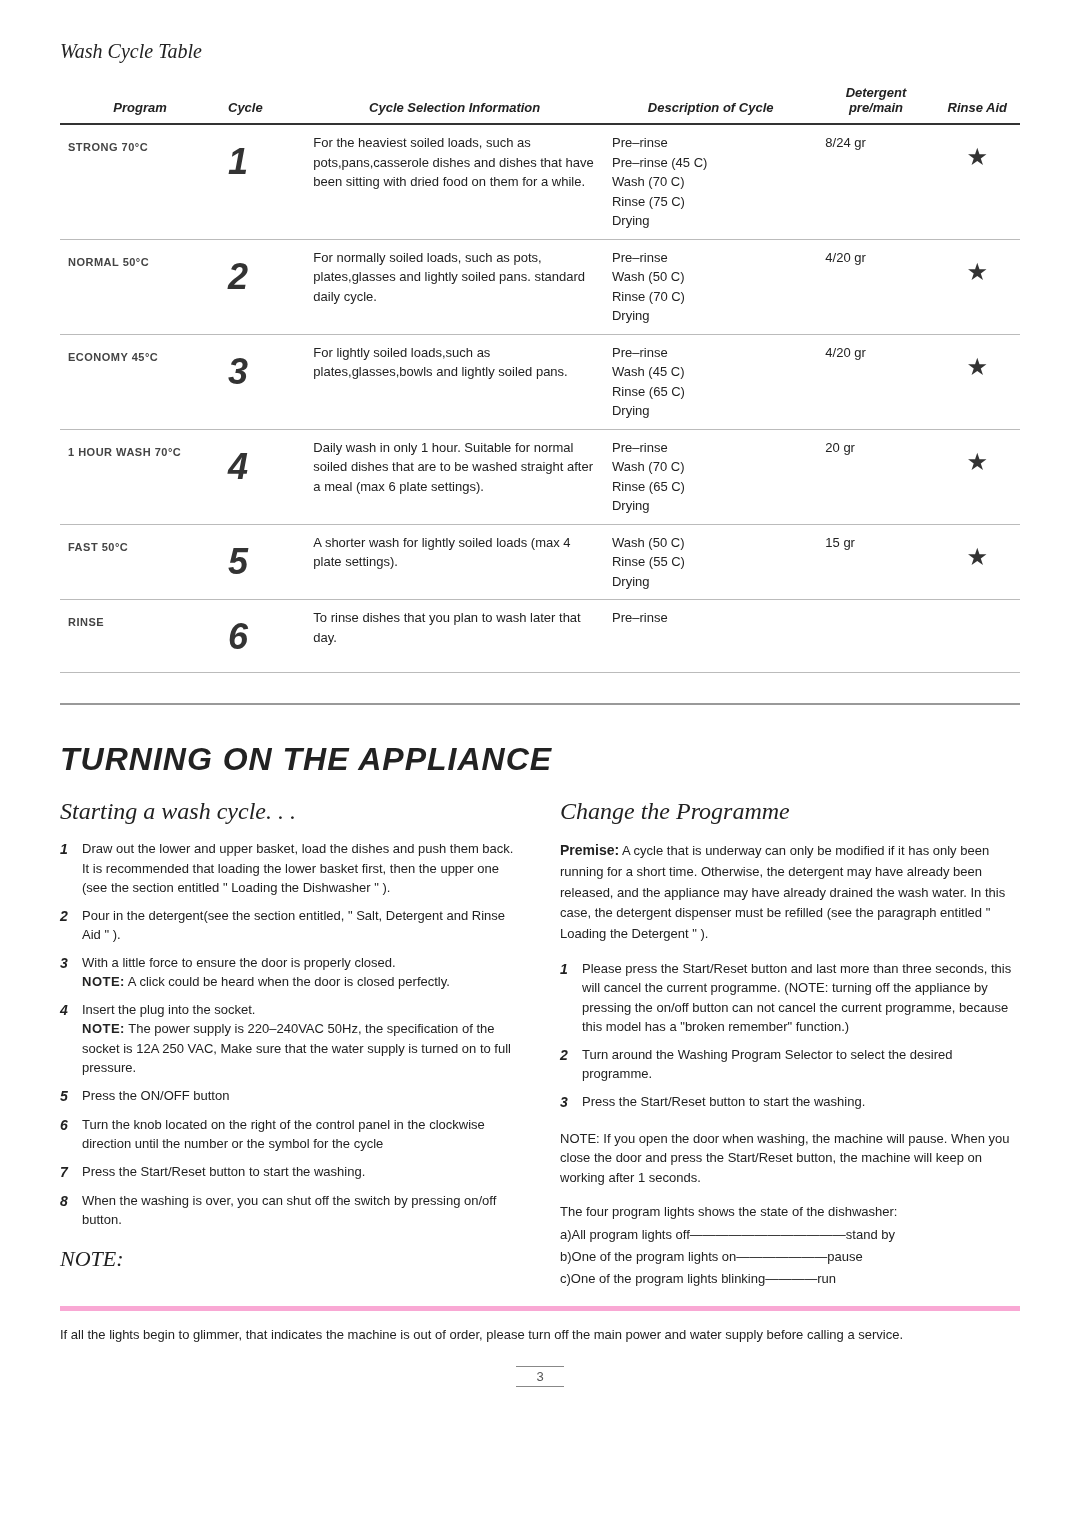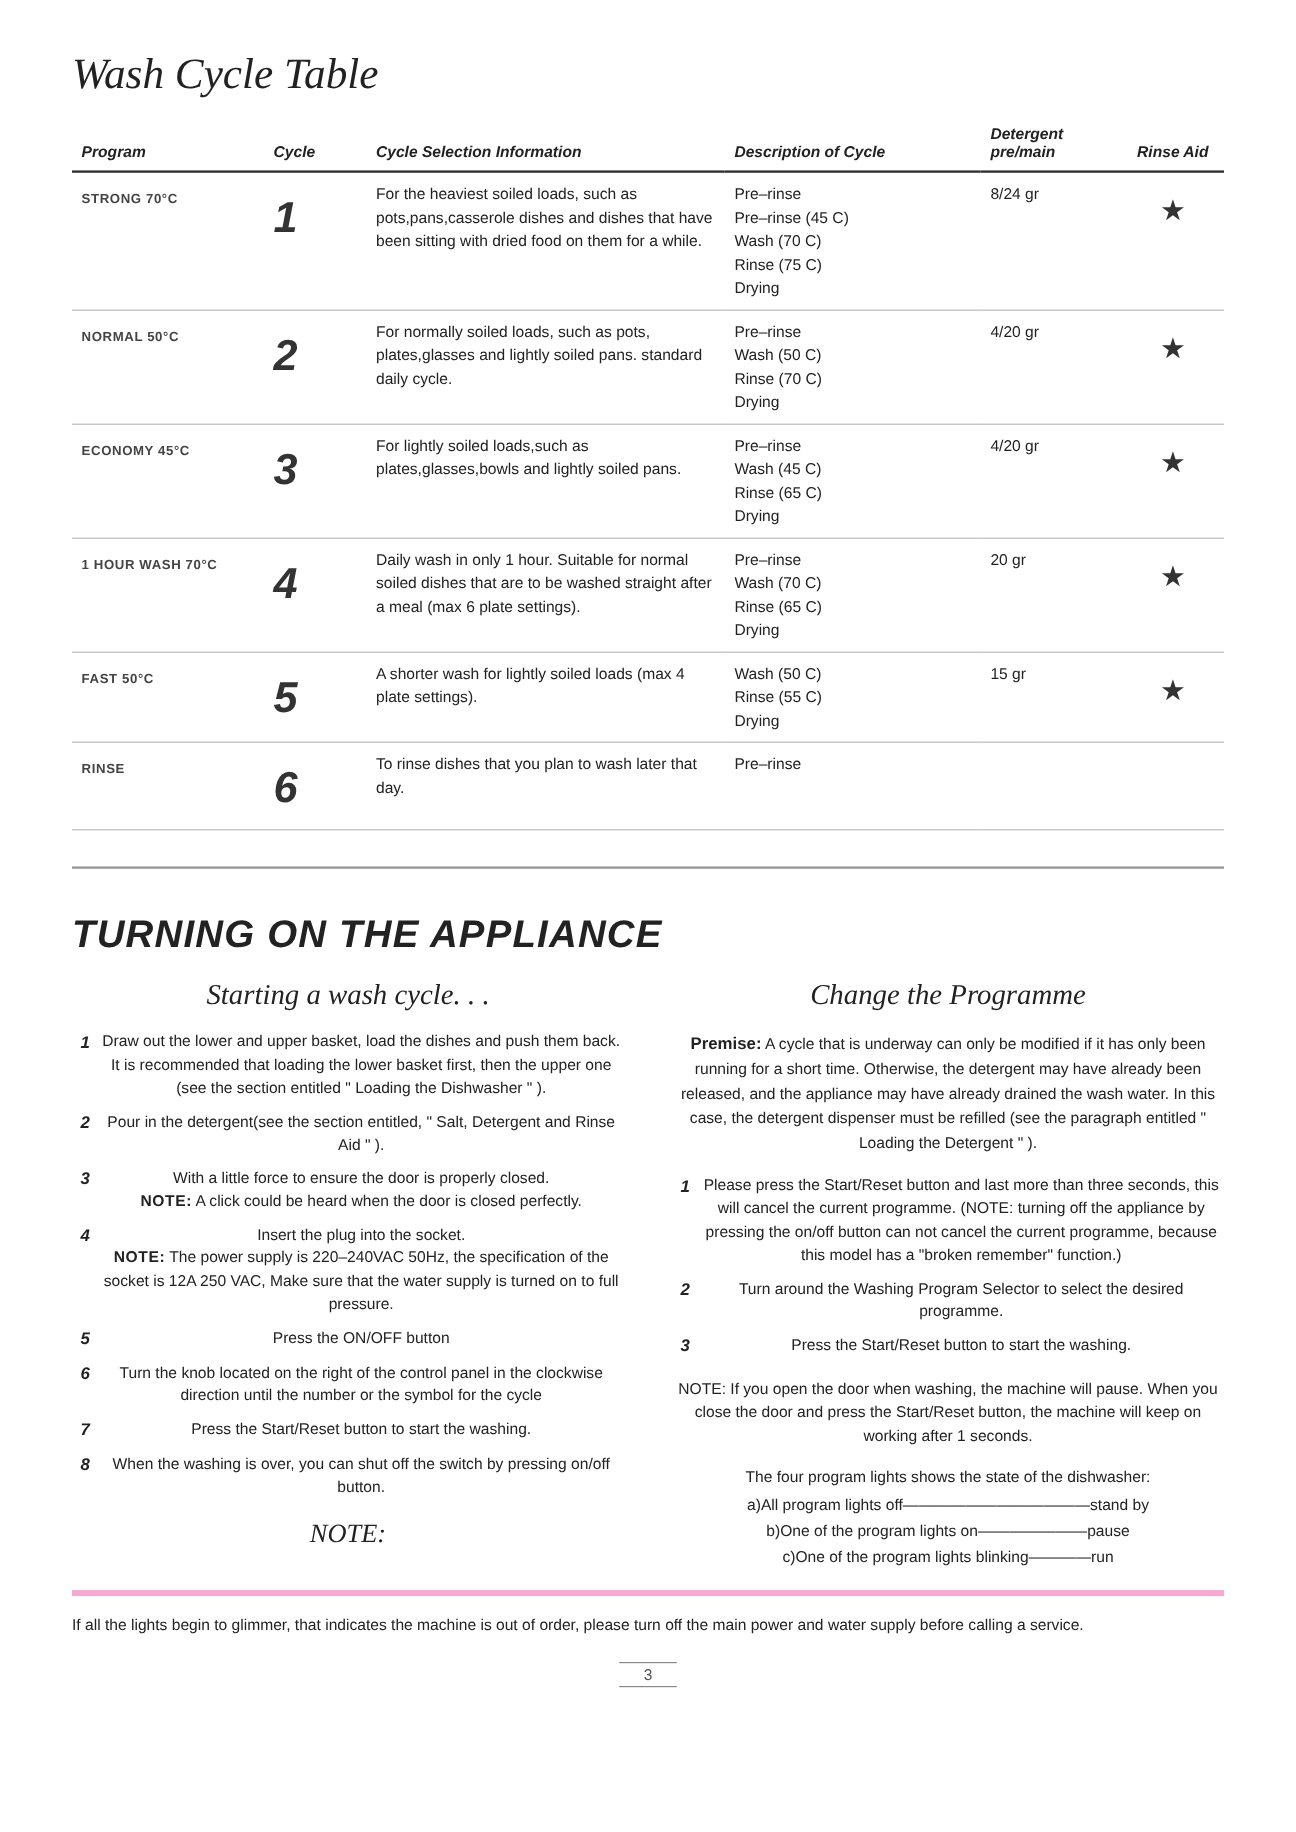--- a/index.html
+++ b/index.html
@@ -10,39 +10,39 @@
       font-size: 13px;
       width: 1080px;
       min-height: 1527px;
       padding: 40px 60px;
     }
 
     
     .section-title {
       font-family: Georgia, 'Times New Roman', serif;
       font-style: italic;
-      font-size: 36px;
+      font-size: 20px;
       font-weight: normal;
       margin-bottom: 16px;
     }
 
     .cycle-table {
       width: 100%;
       border-collapse: collapse;
       margin-bottom: 30px;
     }
     .cycle-table thead tr {
       border-bottom: 2px solid #333;
     }
     .cycle-table thead th {
       font-style: italic;
       font-weight: bold;
       font-size: 13px;
       padding: 6px 8px 8px 8px;
-      text-align: left;
+      text-align: center;
       vertical-align: bottom;
     }
     .cycle-table thead th.col-cycle {
       text-align: left;
       width: 80px;
     }
     .cycle-table thead th.col-program {
       width: 150px;
     }
     .cycle-table thead th.col-csi {
@@ -99,21 +99,20 @@
       font-style: italic;
       border-top: 2px solid #999;
       padding-top: 36px;
       margin-bottom: 20px;
       letter-spacing: 1px;
     }
 
     .two-col {
       display: flex;
       gap: 40px;
-      text-align: center;
     }
     .col-left {
       flex: 1;
     }
     .col-right {
       flex: 1;
     }
 
     .sub-heading {
       font-family: Georgia, 'Times New Roman', serif;

